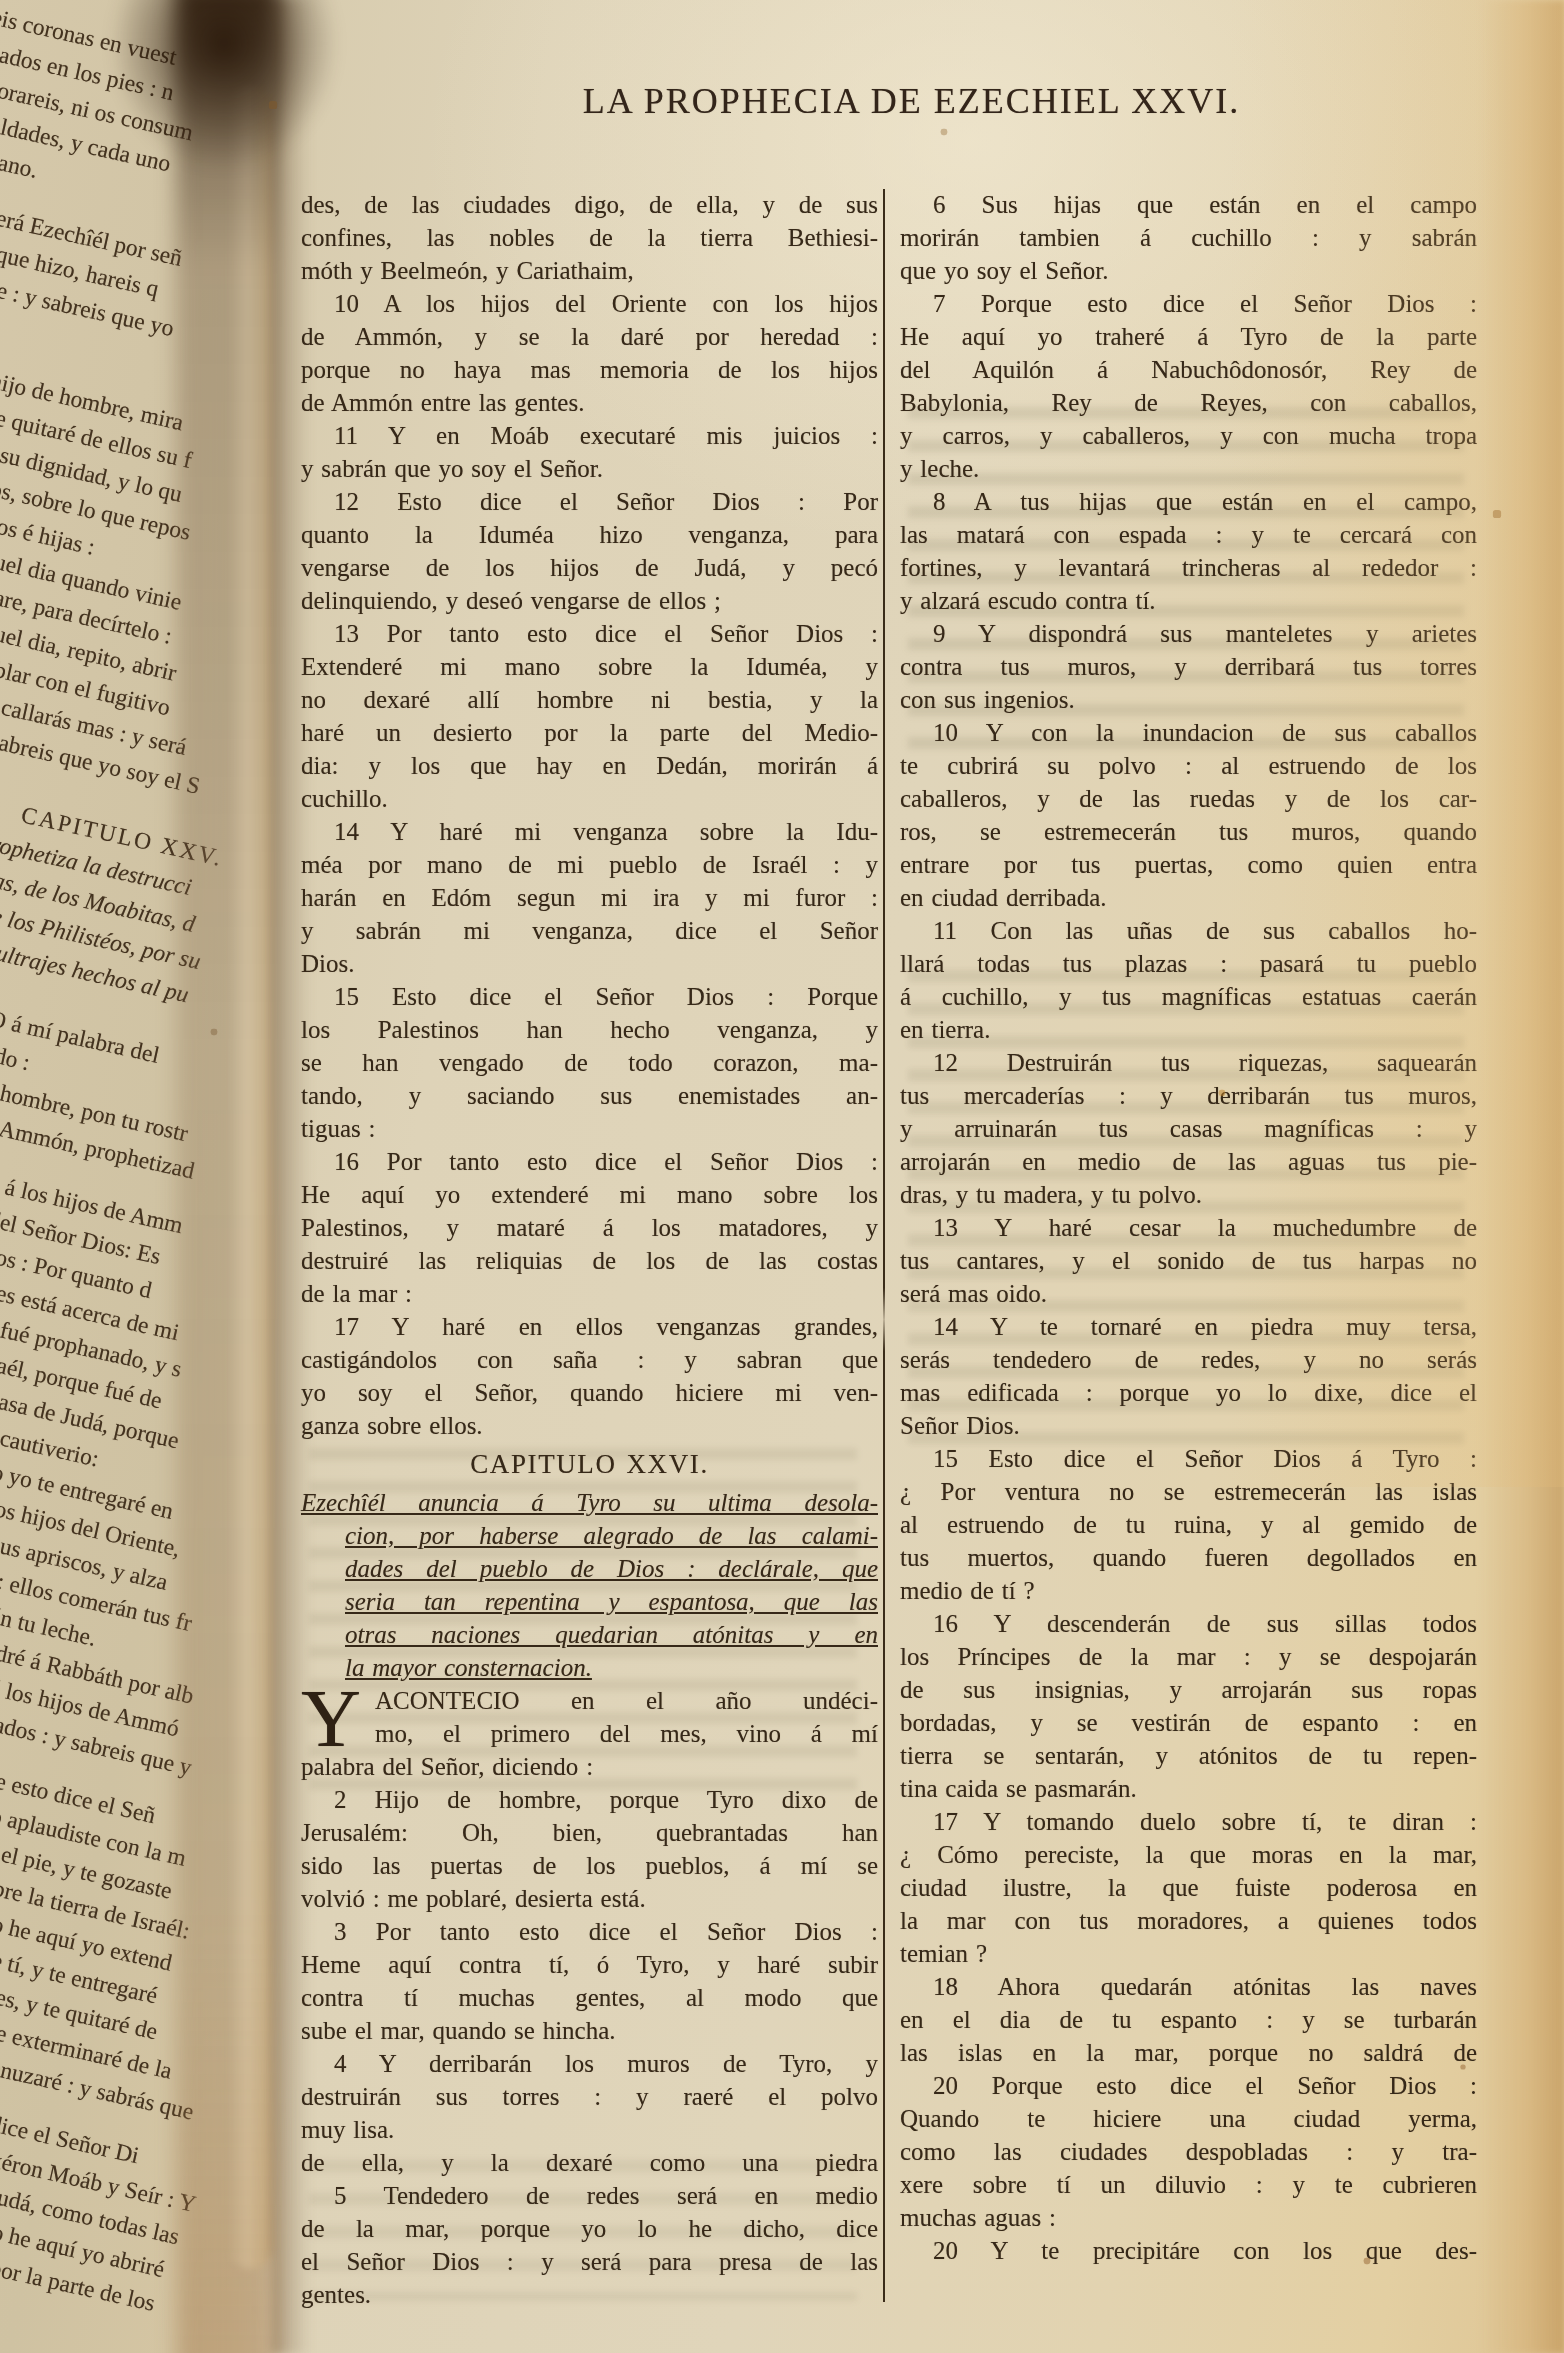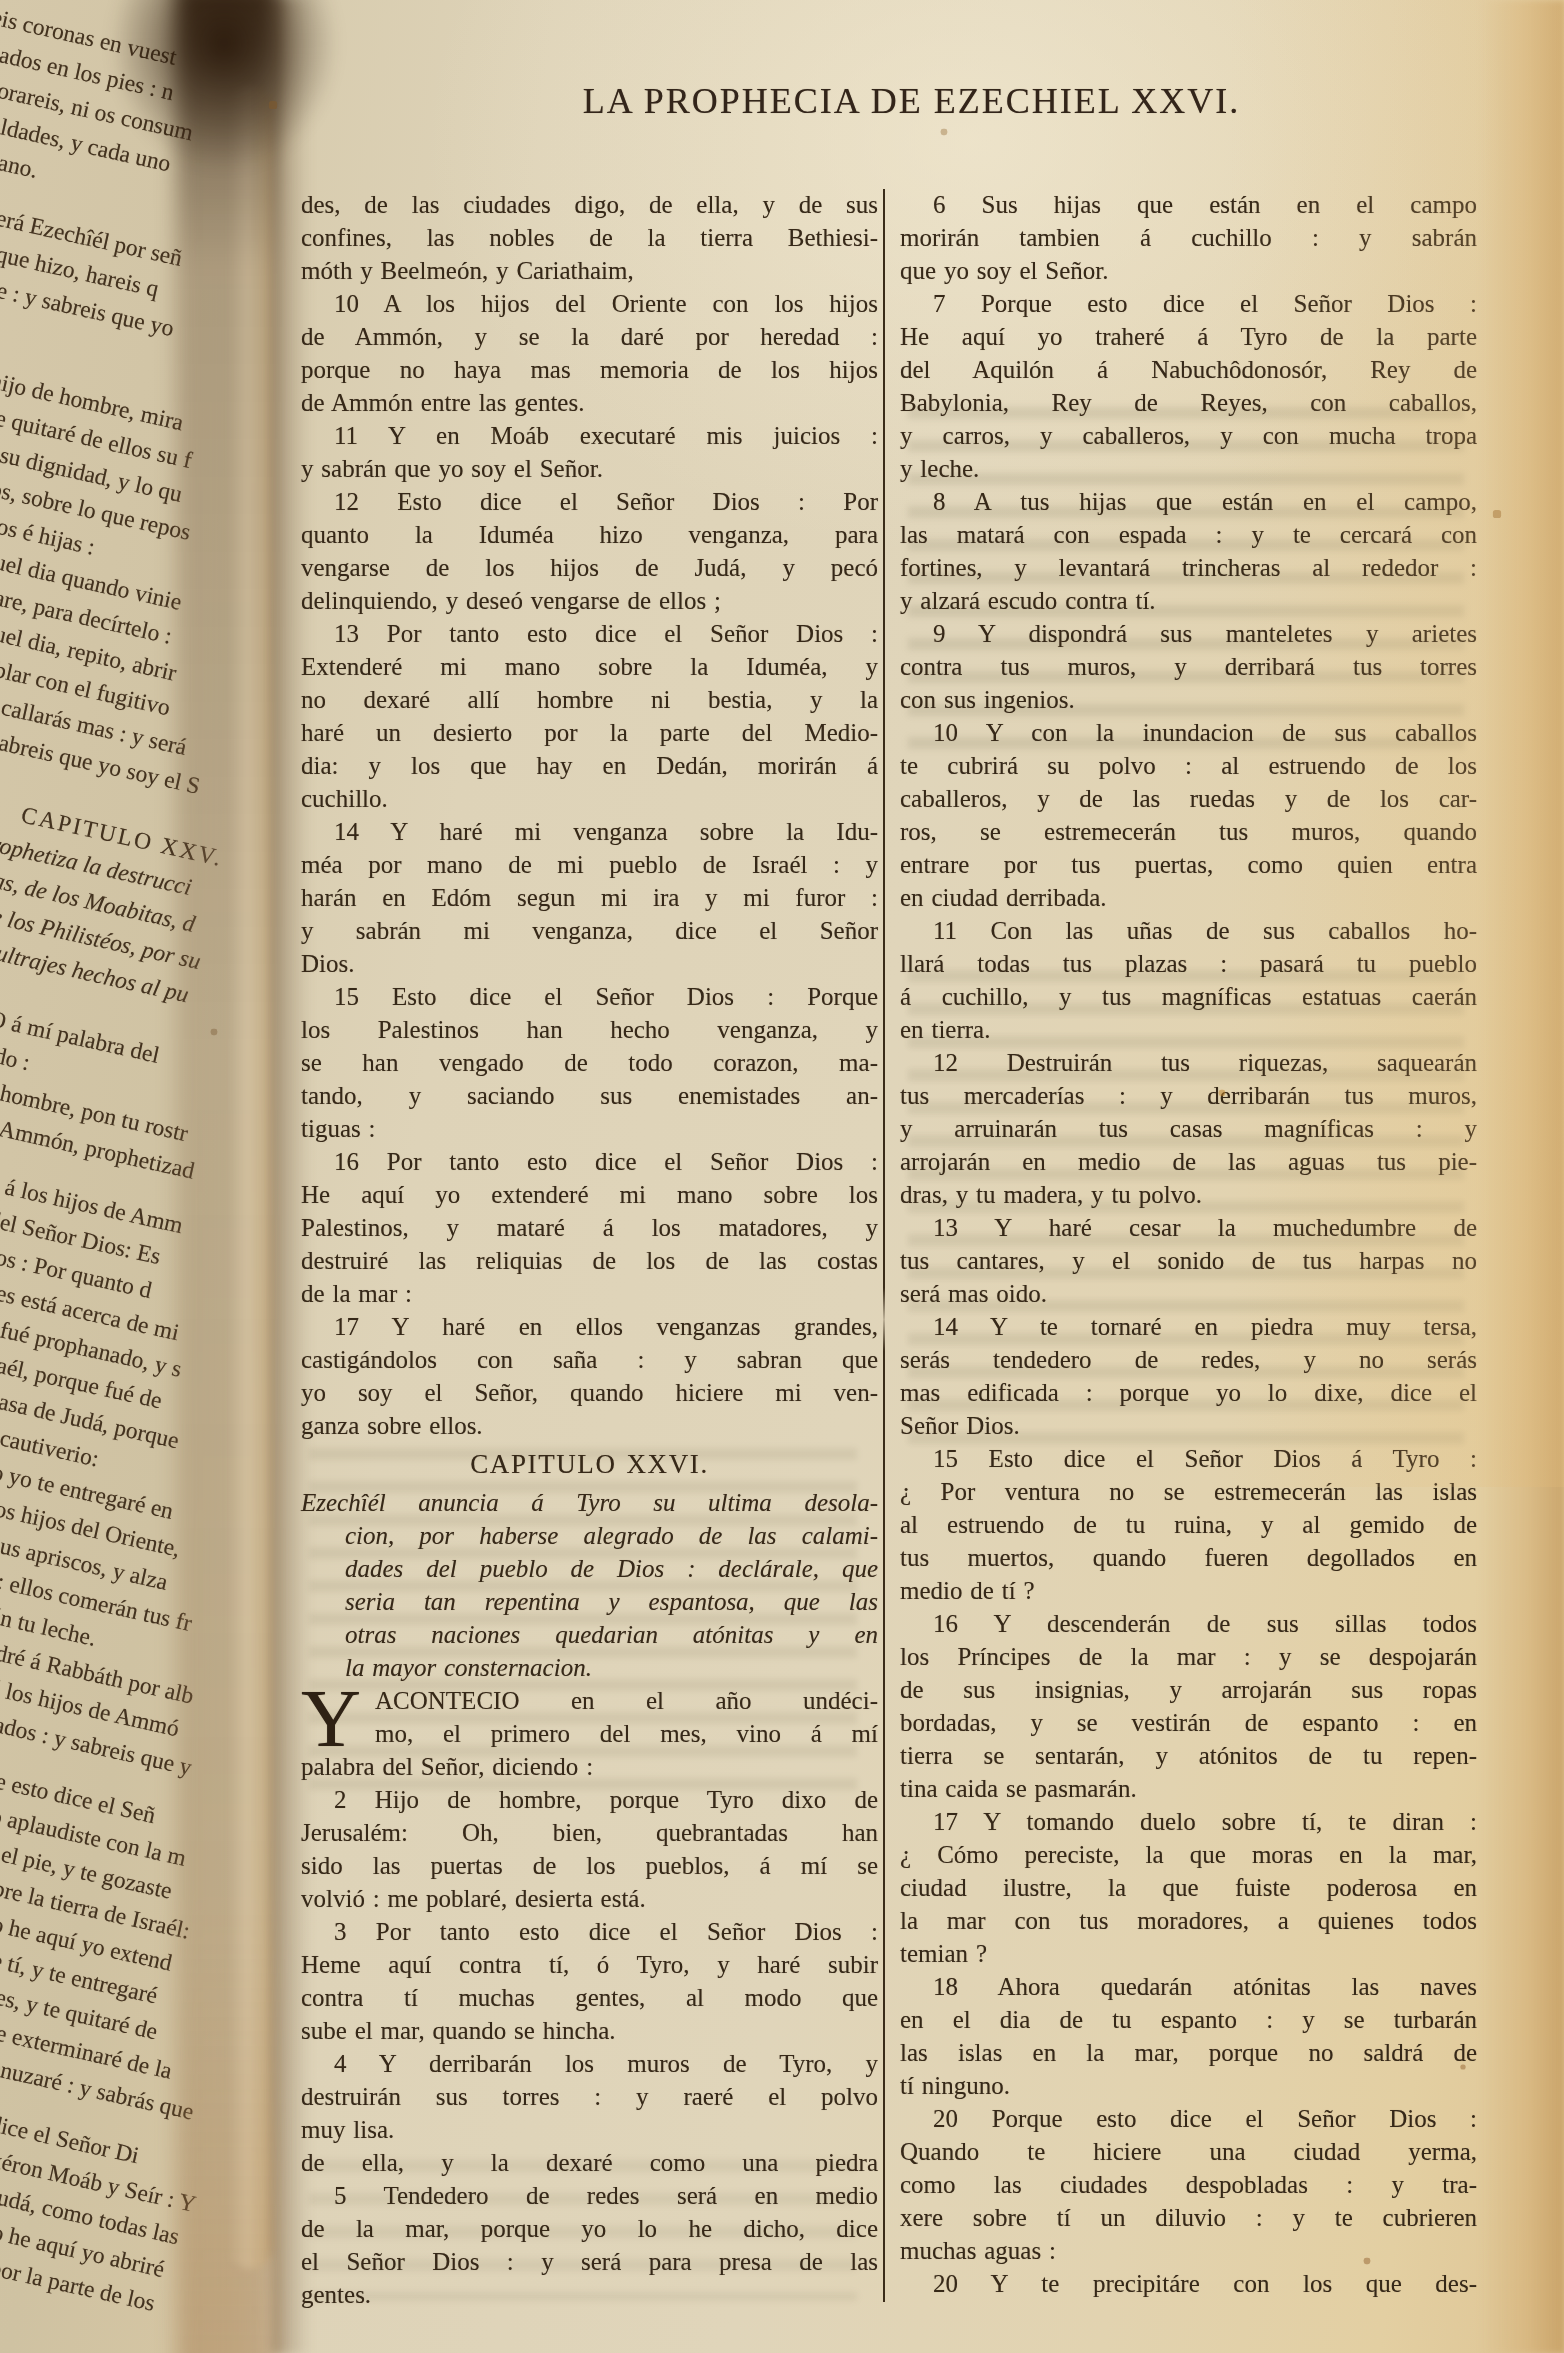--- a/index.html
+++ b/index.html
@@ -46,21 +46,21 @@
   .title{position:absolute;left:258px;right:0;top:80px;z-index:4;text-align:center;
     font-size:36px;letter-spacing:2px;color:#33251a;text-shadow:0 0 0.8px rgba(51,37,26,0.5);}
   .col{position:absolute;top:188px;width:577px;z-index:4;font-size:25px;word-spacing:1.6px;
     text-shadow:0 0 0.8px rgba(56,42,26,0.35);}
   .col-left{left:301px;}
   .col-right{left:900px;}
   .col .line{height:33px;line-height:33px;text-align:justify;text-align-last:justify;}
   .col .s-e,.col .s-ie{text-align-last:left;}
   .col .s-v{padding-left:33px;}
   .col .s-h{height:44px;line-height:44px;text-align:center;text-align-last:center;font-size:27px;letter-spacing:1.6px;}
-  .col .s-if,.col .s-i,.col .s-ie{font-style:italic;}
+  .col .s-if,.col .s-i,.col .s-ie{font-style:italic;text-decoration:underline;}
   .col .s-i,.col .s-ie{padding-left:44px;}
   .col .s-dc,.col .s-dc2{padding-left:74px;position:relative;}
   .dropcap{position:absolute;left:0px;top:1.6px;font-size:83px;line-height:64px;font-style:normal;
     color:#2e2114;text-shadow:0 0 0.8px rgba(46,33,20,0.6);}
   .rule{position:absolute;left:883px;top:189px;width:2.3px;height:2113px;z-index:4;
     background:linear-gradient(to bottom,#3a2c19 0%,#3a2c19 52%,rgba(58,44,25,0.2) 53.5%,#3a2c19 55%,#3a2c19 100%);
     filter:blur(0.3px);}
   
   .ghost{position:absolute;z-index:2;pointer-events:none;
     background:repeating-linear-gradient(180deg,rgba(125,117,90,0.16) 0 11.7px,rgba(125,117,90,0) 11.7px 33px);
@@ -292,21 +292,20 @@
       <div class="line s-n">tierra se sentarán, y atónitos de tu repen-</div>
       <div class="line s-e">tina caida se pasmarán.</div>
       <div class="line s-v">17 Y tomando duelo sobre tí, te diran :</div>
       <div class="line s-n">¿ Cómo pereciste, la que moras en la mar,</div>
       <div class="line s-n">ciudad ilustre, la que fuiste poderosa en</div>
       <div class="line s-n">la mar con tus moradores, a quienes todos</div>
       <div class="line s-e">temian ?</div>
       <div class="line s-v">18 Ahora quedarán atónitas las naves</div>
       <div class="line s-n">en el dia de tu espanto : y se turbarán</div>
       <div class="line s-n">las islas en la mar, porque no saldrá de</div>
-      <div class="line s-e">tí ninguno.</div>
       <div class="line s-v">20 Porque esto dice el Señor Dios :</div>
       <div class="line s-n">Quando te hiciere una ciudad yerma,</div>
       <div class="line s-n">como las ciudades despobladas : y tra-</div>
       <div class="line s-n">xere sobre tí un diluvio : y te cubrieren</div>
       <div class="line s-e">muchas aguas :</div>
       <div class="line s-v">20 Y te precipitáre con los que des-</div>
     </div>
 
   <div class="right-edge"></div>
   <div class="warm-tint"></div>

